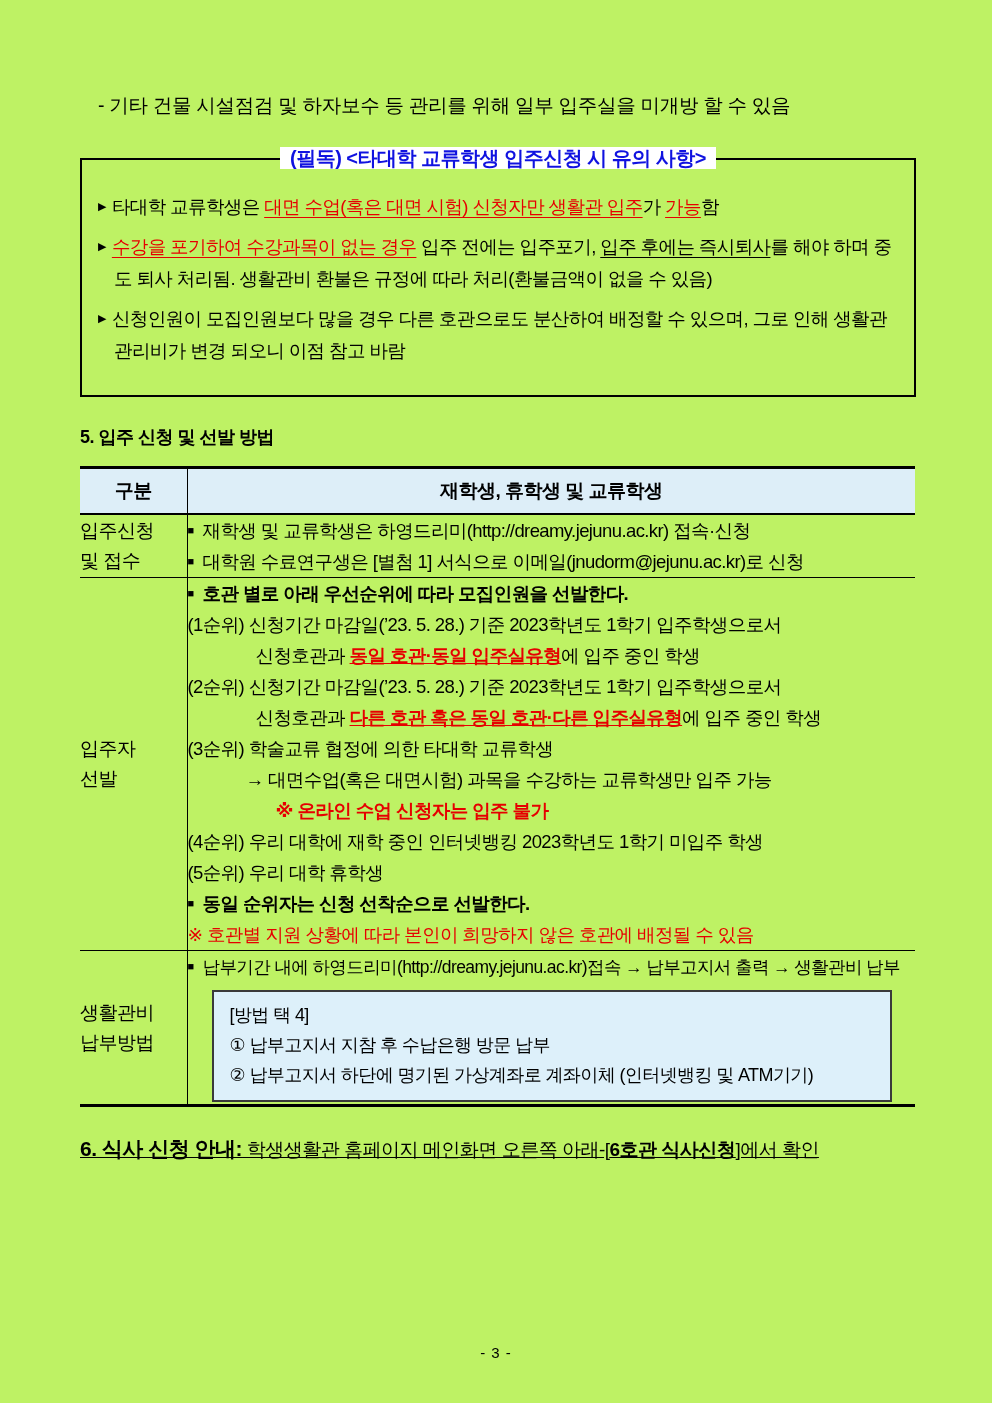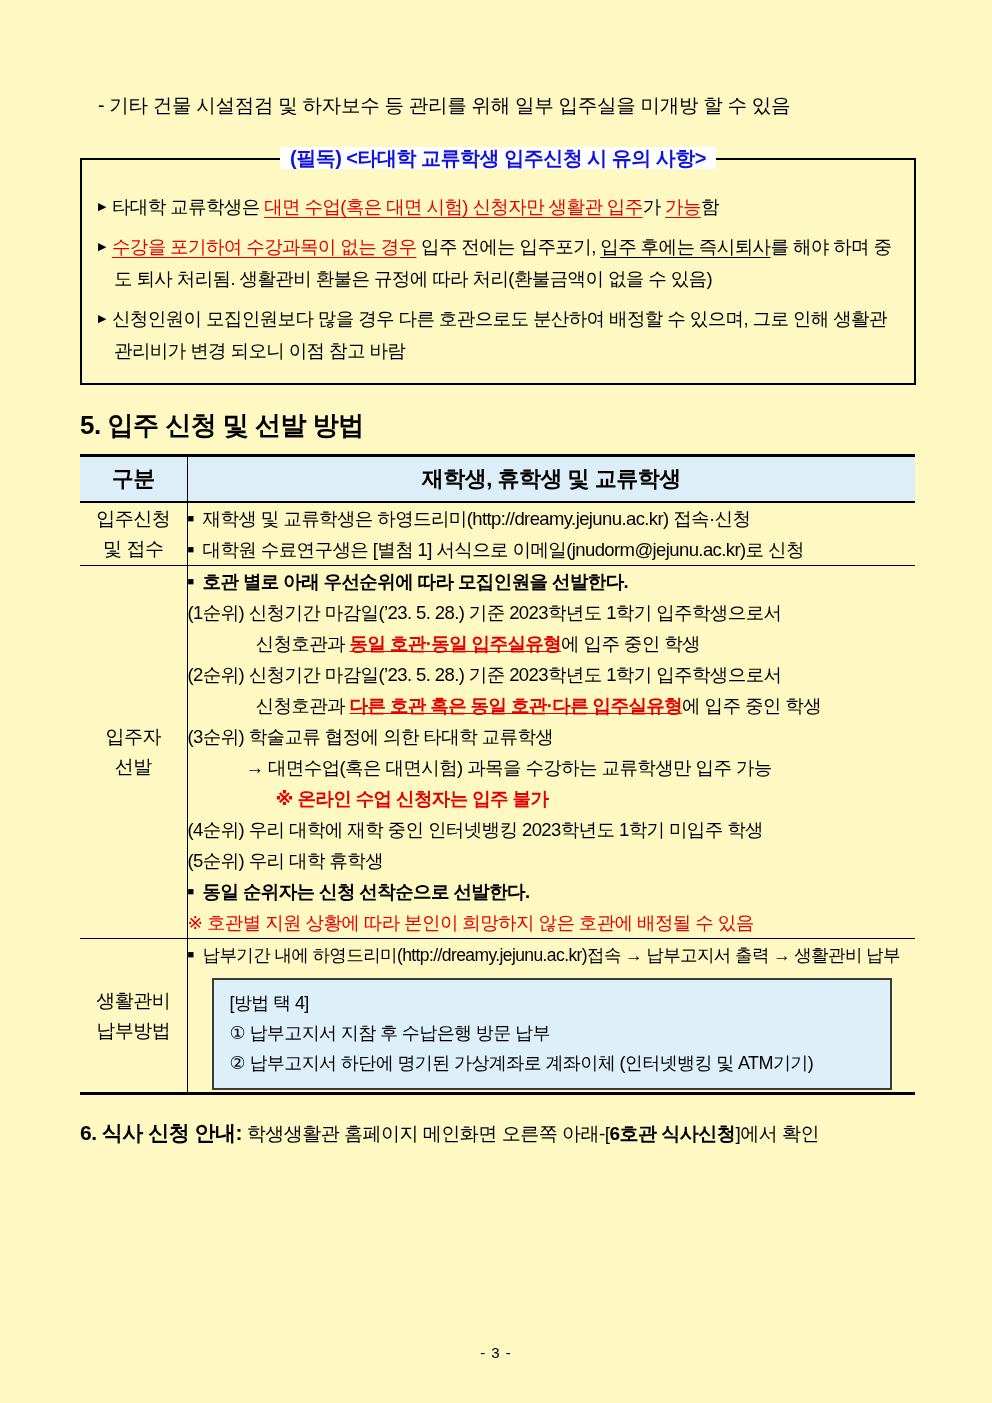--- a/index.html
+++ b/index.html
@@ -1,19 +1,19 @@
 <!DOCTYPE html>
 <html><head>
 <meta charset="utf-8">
 <style>
   html,body{margin:0;padding:0;background:#fff;}
   .page{
     position:relative;
     width:992px;height:1403px;
-    background:#fef9c3;
+    background:#bef264;
     font-family:"Liberation Sans","DejaVu Sans",sans-serif;
     color:#000;
     overflow:hidden;
   }
   .content{margin:0 76px 0 80px;}
 
   
   .intro{padding-top:92px;padding-left:18px;}
   .intro-line{font-size:19.5px;line-height:26px;margin-bottom:19px;letter-spacing:-0.3px;}
 
@@ -26,54 +26,54 @@
   }
   .notice-title{
     position:absolute;top:-15px;left:0;right:0;
     text-align:center;
   }
   .notice-title span{
     background:#fff;padding:0 10px;
     color:#1012e0;font-weight:bold;font-size:20px;letter-spacing:-0.5px;
   }
   .nb-line{font-size:18.5px;line-height:32px;letter-spacing:-0.6px;margin-bottom:7px;}
-  .nb-line:last-child{margin-bottom:0;}
+  .nb-line:last-child{margin-bottom:12px;}
   .nb-text{display:block;padding-left:16px;text-indent:-16px;}
   .tri{font-size:11px;vertical-align:3px;margin-right:6px;}
 
   .ru{color:#e60000;text-decoration:underline;text-underline-offset:4px;}
   .u{text-decoration:underline;text-underline-offset:4px;}
   .rb{color:#e60000;font-weight:bold;text-decoration:underline;}
 
   
-  .sec-title{margin-top:26px;font-size:26px;font-weight:bold;letter-spacing:-0.5px;line-height:28px;}
+  .sec-title{margin-top:26px;font-size:18px;font-weight:bold;letter-spacing:-0.5px;line-height:28px;}
 
   
   table.main{
     margin-top:15px;
     width:835px;
     border-collapse:collapse;
     border-top:3px solid #000;
     border-bottom:3px solid #000;
     table-layout:fixed;
   }
   table.main th, table.main td{padding:0;vertical-align:middle;}
   col.c1{width:107px;}
   .divider{border-right:1.5px solid #000;}
   tr.hrow th{
     background:#ddeef8;
     height:44px;
-    font-size:22px;font-weight:bold;letter-spacing:-0.5px;
+    font-size:19px;font-weight:bold;letter-spacing:-0.5px;
     border-bottom:2.5px solid #000;
     text-align:center;
   }
   tr.brow td{border-bottom:1.5px solid #000;}
   tr.brow:last-child td{border-bottom:none;}
   td.lbl{
-    text-align:center;font-size:19px;letter-spacing:-0.5px;line-height:30px;
+    font-size:19px;letter-spacing:-0.5px;line-height:30px;
   }
   td.cnt{padding:12px 0 12px 12px;font-size:18.5px;letter-spacing:-0.6px;}
   .t-line{line-height:31px;white-space:nowrap;}
   .sq{font-size:11px;vertical-align:3px;margin-right:9px;}
   .bold{font-weight:bold;}
   .ind1{padding-left:68px;}
   .ind-arrow{padding-left:58px;}
   .ind-note{padding-left:88px;}
   .redline{color:#e60000;}
   .r2-text{color:#e60000;font-weight:bold;}
@@ -82,21 +82,21 @@
     margin:8px 0 2px 24px;
     width:660px;
     background:#ddf0fa;
     border:2px solid #3a3a3a;
     padding:8px 0 10px 16px;
     font-size:18px;letter-spacing:-0.6px;
   }
   .pay-line{line-height:30px;white-space:nowrap;}
 
   
-  .sec6{margin-top:28px;line-height:20px;white-space:nowrap;letter-spacing:-0.5px;}
+  .sec6{margin-top:28px;line-height:28px;white-space:nowrap;letter-spacing:-0.5px;text-decoration:underline;}
   .s6-head{font-size:21px;font-weight:bold;}
   .s6-body{font-size:19px;}
   .s6-strong{font-size:19px;font-weight:bold;}
 
   .footer{
     position:absolute;left:0;right:0;bottom:42px;
     text-align:center;font-size:15px;letter-spacing:1px;
   }
 </style>
 </head>

